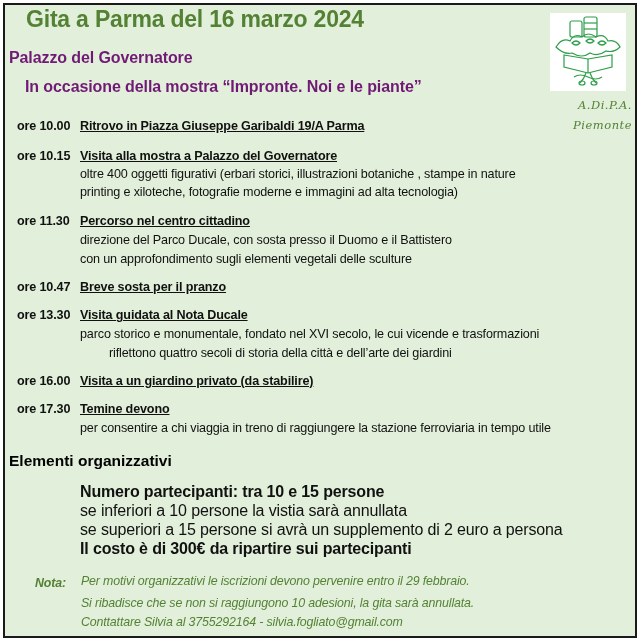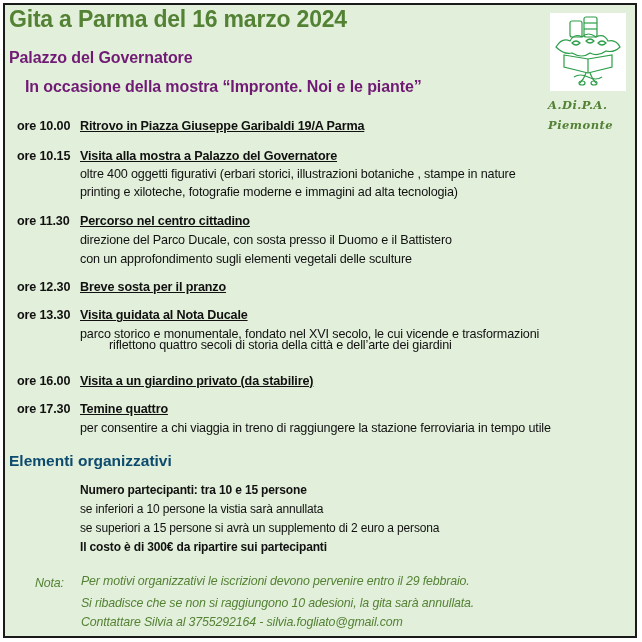--- a/index.html
+++ b/index.html
@@ -19,21 +19,21 @@
       left: 3px;
       top: 3px;
       width: 630px;
       height: 631px;
       border: 2px solid #1a1a1a;
       background: #e2efda;
       box-sizing: content-box;
     }
     .title {
       position: absolute;
-      left: 9px;
+      left: 26px;
       top: 6px;
       font-size: 23px;
       font-weight: bold;
       color: #548235;
       letter-spacing: -0.2px;
       white-space: nowrap;
     }
     .subtitle {
       position: absolute;
       left: 9px;
@@ -51,24 +51,24 @@
       left: 550px;
       top: 13px;
       width: 76px;
       height: 78px;
       background: #ffffff;
     }
     .logo-text {
       position: absolute;
       left: 548px;
       width: 84px;
-      text-align: left;
+      text-align: right;
       font-family: "DejaVu Serif", "Liberation Serif", serif;
       font-style: italic;
-      font-weight: bold;
+      font-weight: normal;
       font-size: 11.5px;
       color: #548235;
       letter-spacing: 0.5px;
     }
     .logo-t1 { top: 98px; }
     .logo-t2 { top: 118px; }
 
     .row {
       position: absolute;
       left: 17px;
@@ -93,45 +93,45 @@
       color: #111;
       white-space: nowrap;
       letter-spacing: -0.15px;
     }
     .section-title {
       position: absolute;
       left: 9px;
       top: 452px;
       font-size: 15.5px;
       font-weight: bold;
-      color: #0c4a6e;
+      color: #000000;
       white-space: nowrap;
     }
     .org {
       position: absolute;
       left: 80px;
-      font-size: 12px;
+      font-size: 16px;
       color: #111;
       white-space: nowrap;
       letter-spacing: -0.15px;
     }
     .org.bold { font-weight: bold; }
 
     .note {
       position: absolute;
       font-size: 12.4px;
       font-style: italic;
       color: #548235;
       white-space: nowrap;
       letter-spacing: -0.15px;
     }
     .note-label {
       left: 35px;
       top: 576px;
-      font-weight: normal;
+      font-weight: bold;
     }
     .note-line { left: 81px; }
   </style>
 </head>
 <body>
 
 <div class="frame"></div>
 
 <div class="title">Gita a Parma del 16 marzo 2024</div>
 <div class="subtitle sub1">Palazzo del Governatore</div>
@@ -174,35 +174,35 @@
 <div class="detail" style="top:167px;">oltre 400 oggetti figurativi (erbari storici, illustrazioni botaniche , stampe in nature</div>
 <div class="detail" style="top:185px;"> printing e xiloteche, fotografie moderne e immagini ad alta tecnologia)</div>
 
 <div class="row" style="top:214px;">
   <span class="time">ore 11.30</span><span class="head">Percorso nel centro cittadino</span>
 </div>
 <div class="detail" style="top:233px;">direzione del Parco Ducale, con sosta presso il Duomo e il Battistero</div>
 <div class="detail" style="top:252px;">con un approfondimento sugli elementi vegetali delle sculture</div>
 
 <div class="row" style="top:280px;">
-  <span class="time">ore 12.30</span><span class="head">Breve sosta per il pranzo</span>
+  <span class="time">ore 10.47</span><span class="head">Breve sosta per il pranzo</span>
 </div>
 
 <div class="row" style="top:308px;">
   <span class="time">ore 13.30</span><span class="head">Visita guidata al Nota Ducale</span>
 </div>
 <div class="detail" style="top:327px;">parco storico e monumentale, fondato nel XVI secolo, le cui vicende e trasformazioni</div>
-<div class="detail" style="top:338px;padding-left:29px;">riflettono quattro secoli di storia della città e dell’arte dei giardini</div>
+<div class="detail" style="top:346px;padding-left:29px;">riflettono quattro secoli di storia della città e dell’arte dei giardini</div>
 
 <div class="row" style="top:374px;">
   <span class="time">ore 16.00</span><span class="head">Visita a un giardino privato (da stabilire)</span>
 </div>
 
 <div class="row" style="top:402px;">
-  <span class="time">ore 17.30</span><span class="head">Temine quattro</span>
+  <span class="time">ore 17.30</span><span class="head">Temine devono</span>
 </div>
 <div class="detail" style="top:421px;">per consentire a chi viaggia in treno di raggiungere la stazione ferroviaria in tempo utile</div>
 
 <div class="section-title">Elementi organizzativi</div>
 <div class="org bold" style="top:483px;">Numero partecipanti:  tra 10 e 15 persone</div>
 <div class="org" style="top:502px;">se inferiori a 10 persone la vistia sarà annullata</div>
 <div class="org" style="top:521px;">se superiori a 15 persone si avrà un supplemento di 2 euro a persona</div>
 <div class="org bold" style="top:540px;">Il costo è di 300€ da ripartire sui partecipanti</div>
 
 <div class="note note-label">Nota:</div>

